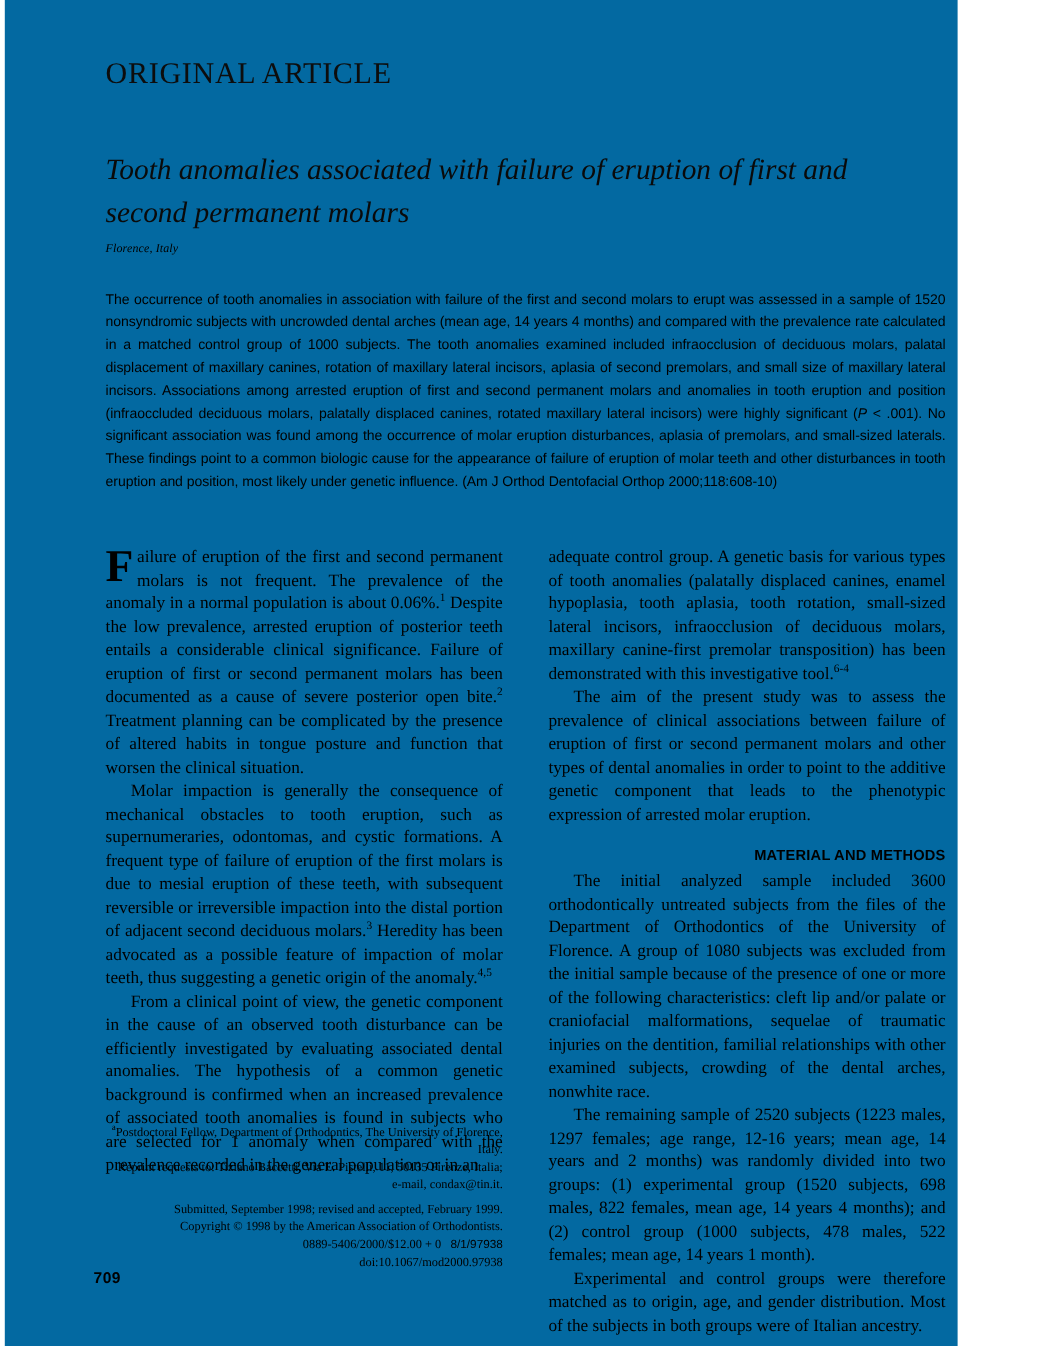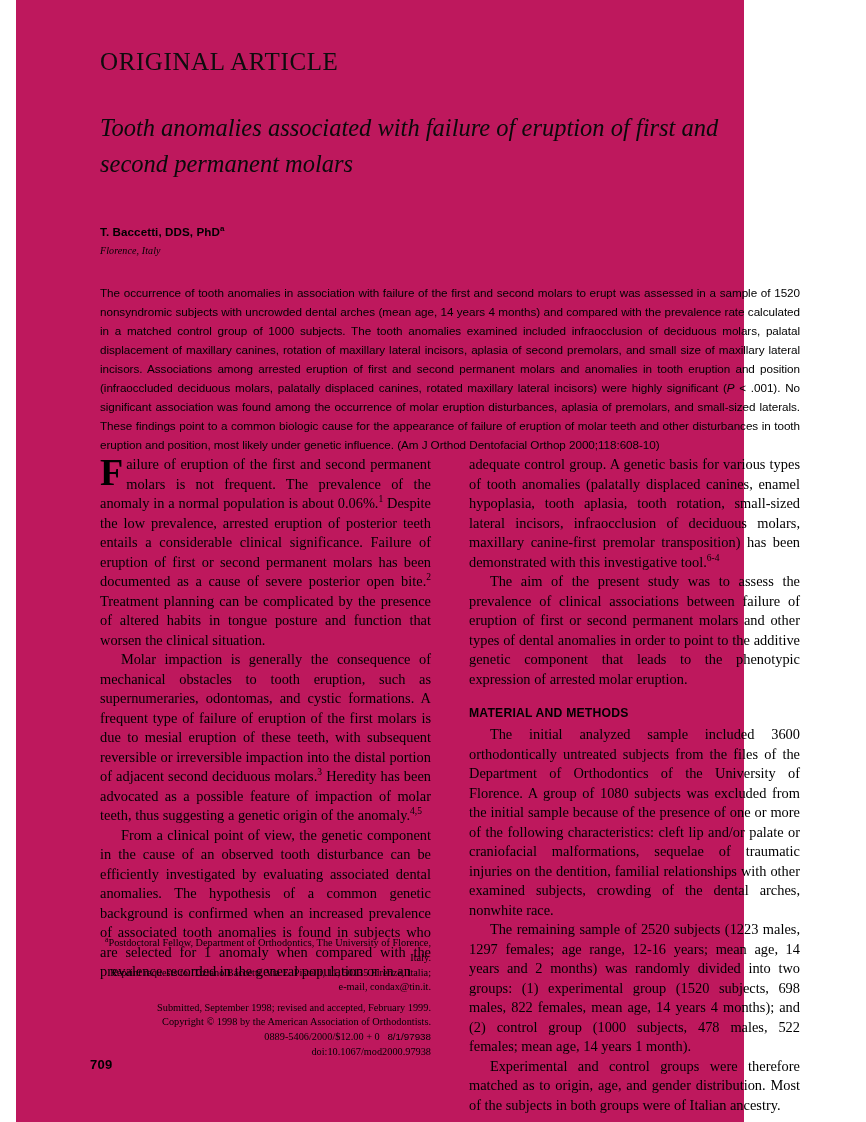--- a/index.html
+++ b/index.html
@@ -10,24 +10,24 @@
   body {
     width: 866px;
     height: 1122px;
     font-family: "Liberation Serif", serif;
     color: #000000;
     position: relative;
     overflow: hidden;
   }
   .page {
     position: absolute;
-    left: 16px; top: 0;
-    width: 728px;
+    left: 4px; top: 0;
+    width: 794px;
     height: 1122px;
-    background: #be185d;
+    background: #0369a1;
   }
   .content {
     position: absolute;
     left: 84px;
     top: 0;
     width: 700px;
   }
 
   
   .article-kicker {
@@ -36,21 +36,21 @@
     letter-spacing: 0.6px;
     margin-top: 48px;
     font-weight: 400;
     color: #0d0d0d;
   }
   .article-title {
     font-family: "Liberation Serif", serif;
     font-style: italic;
     font-size: 24.5px;
     line-height: 1.45;
-    margin-top: 34px;
+    margin-top: 48px;
     width: 660px;
     color: #0a0a0a;
   }
   .author-line {
     font-family: "Liberation Sans", sans-serif;
     font-weight: bold;
     font-size: 11.6px;
     margin-top: 43px;
     letter-spacing: 0.1px;
   }
@@ -124,20 +124,21 @@
     padding: 1px 3px 0 0;
     margin-top: 1px;
   }
 
   .section-head {
     font-family: "Liberation Sans", sans-serif;
     font-weight: bold;
     font-size: 12.2px;
     letter-spacing: 0.2px;
     margin: 17px 0 5px 0;
+    text-align: right;
   }
   .after-head { text-indent: 1.45em; }
 
   
   .footnotes {
     position: absolute;
     left: 84px;
     top: 935px;
     width: 331px;
     font-family: "Liberation Serif", serif;
@@ -164,21 +165,20 @@
 </head>
 <body>
 
 <div class="page">
 
   <div class="content">
     <div class="article-kicker">ORIGINAL ARTICLE</div>
 
     <div class="article-title">Tooth anomalies associated with failure of eruption of first and second permanent molars</div>
 
-    <div class="author-line"><span>T. Baccetti, DDS, PhD</span><sup>a</sup></div>
 
     <div class="affiliation">Florence, Italy</div>
 
     <div class="abstract"><span>The occurrence of tooth anomalies in association with failure of the first and second molars to erupt was assessed in a sample of 1520 nonsyndromic subjects with uncrowded dental arches (mean age, 14 years 4 months) and compared with the prevalence rate calculated in a matched control group of 1000 subjects. The tooth anomalies examined included infraocclusion of deciduous molars, palatal displacement of maxillary canines, rotation of maxillary lateral incisors, aplasia of second premolars, and small size of maxillary lateral incisors. Associations among arrested eruption of first and second permanent molars and anomalies in tooth eruption and position (infraoccluded deciduous molars, palatally displaced canines, rotated maxillary lateral incisors) were highly significant (</span><i>P</i><span> &lt; .001). No significant association was found among the occurrence of molar eruption disturbances, aplasia of premolars, and small-sized laterals. These findings point to a common biologic cause for the appearance of failure of eruption of molar teeth and other disturbances in tooth eruption and position, most likely under genetic influence. (Am J Orthod Dentofacial Orthop 2000;118:608-10)</span></div>
   </div>
 
   <div class="columns">
 
     <div class="col col-left">
 

